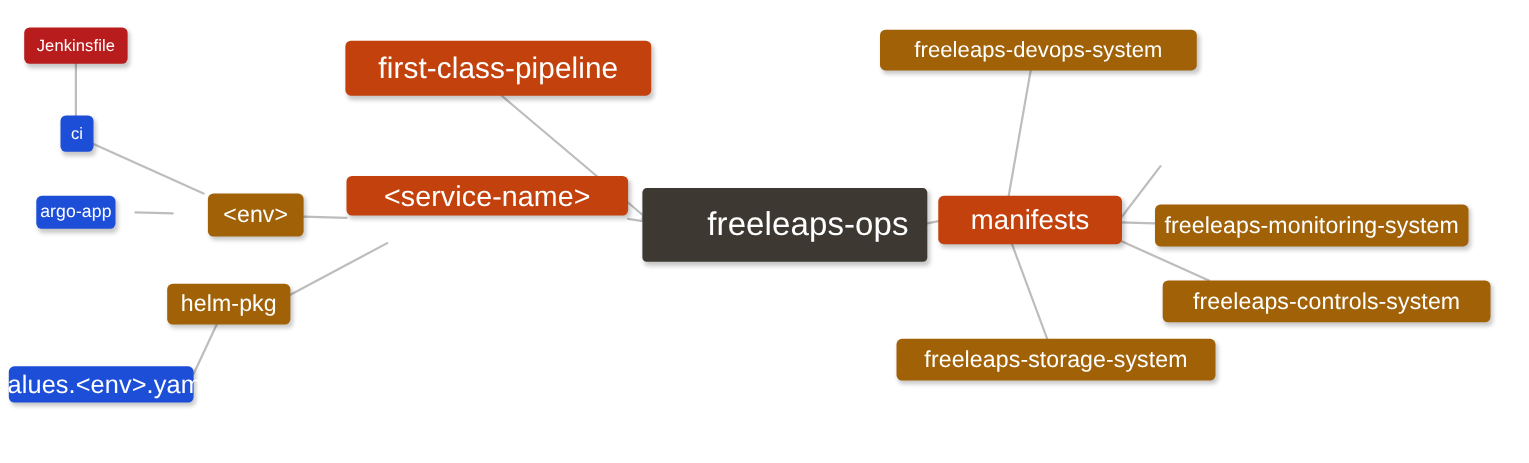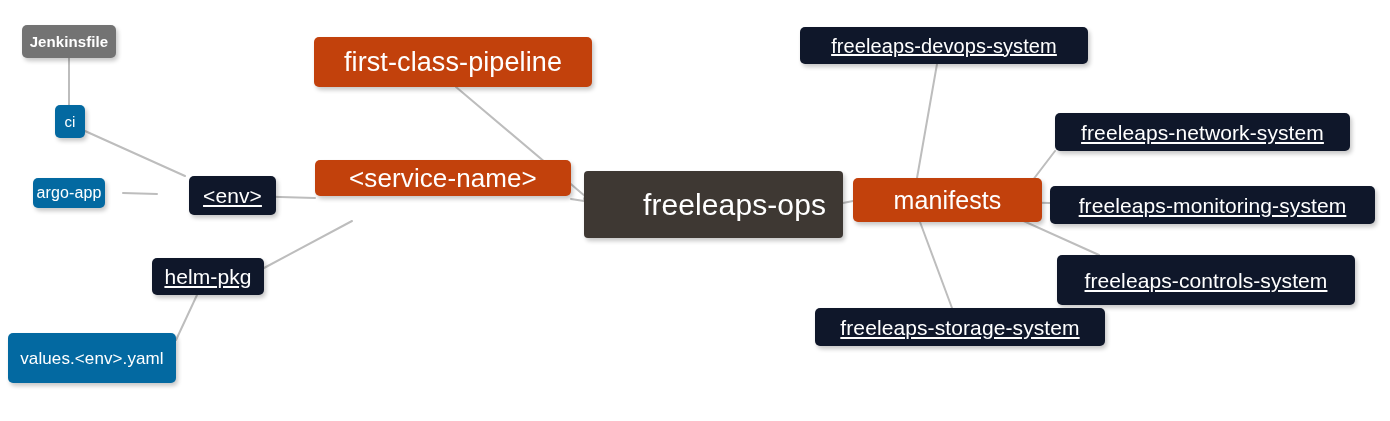--- a/index.html
+++ b/index.html
@@ -38,23 +38,23 @@
     line-height: 1;
     box-shadow: 2px 3px 4px rgba(0,0,0,0.22);
     text-align: center;
     letter-spacing: 0.1px;
   }
   .node-root {
     background: #3e3833;
     border-radius: 4px;
   }
   .node-blue   { background: #c2410c; }
-  .node-green  { background: #0f172a; text-decoration: underline; }
-  .node-orange { background: #737373; font-weight: bold; }
-  .node-red    { background: #0369a1; text-align: right; }
+  .node-green  { background: #a16207; }
+  .node-orange { background: #b91c1c; }
+  .node-red    { background: #1d4ed8; text-align: right; }
 </style>
 </head>
 <body>
 
 <div id="mindmap" style="background: rgb(255, 255, 255);">
   <svg id="edges" viewBox="0 0 1390 421" xmlns="http://www.w3.org/2000/svg">
       <path d="M 584 199 L 585 196 Q 580 192 572 185 L 456 87" stroke="#bdbdbd" stroke-width="2" fill="none" stroke-linecap="round"></path>
       <path d="M 584 201 L 571 199" stroke="#bdbdbd" stroke-width="2" fill="none" stroke-linecap="round"></path>
       <path d="M 843 203 L 853 201" stroke="#bdbdbd" stroke-width="2" fill="none" stroke-linecap="round"></path>
       <path d="M 315 198 L 244 196" stroke="#bdbdbd" stroke-width="2" fill="none" stroke-linecap="round"></path>
@@ -65,25 +65,24 @@
       <path d="M 197 295 L 176 340" stroke="#bdbdbd" stroke-width="2" fill="none" stroke-linecap="round"></path>
       <path d="M 917 178 L 937 64" stroke="#bdbdbd" stroke-width="2" fill="none" stroke-linecap="round"></path>
       <path d="M 1010 210 L 1055 151" stroke="#bdbdbd" stroke-width="2" fill="none" stroke-linecap="round"></path>
       <path d="M 1010 202 L 1050 203" stroke="#bdbdbd" stroke-width="2" fill="none" stroke-linecap="round"></path>
       <path d="M 1010 215 L 1099 255" stroke="#bdbdbd" stroke-width="2" fill="none" stroke-linecap="round"></path>
       <path d="M 920 222 L 952 308" stroke="#bdbdbd" stroke-width="2" fill="none" stroke-linecap="round"></path>
     </svg>
 <div class="node node-root" style="left: 584px; top: 171px; width: 259px; height: 67px; font-size: 30px; padding-left: 42px;">freeleaps-ops</div>
     <div class="node node-blue" style="left: 314px; top: 37px; width: 278px; height: 50px; font-size: 27px;">first-class-pipeline</div>
     <div class="node node-blue" style="left: 315px; top: 160px; width: 256px; height: 36px; font-size: 26px;">&lt;service-name&gt;</div>
-    <div class="node node-blue" style="left: 853px; top: 178px; width: 189px; height: 44px; font-size: 25px;">manifests</div>
+    <div class="node node-blue" style="left: 853px; top: 178px; width: 167px; height: 44px; font-size: 25px;">manifests</div>
     <div class="node node-green" style="left: 157px; top: 176px; width: 87px; height: 39px; font-size: 21px; margin-left: 32px;">&lt;env&gt;</div>
     <div class="node node-green" style="left: 152px; top: 258px; width: 112px; height: 37px; font-size: 21px; text-align: right;">helm-pkg</div>
     <div class="node node-orange" style="left: 22px; top: 25px; width: 94px; height: 33px; font-size: 15px;">Jenkinsfile</div>
     <div class="node node-red" style="left: 55px; top: 105px; width: 30px; height: 33px; font-size: 15px;">ci</div>
     <div class="node node-red" style="left: 33px; top: 178px; width: 72px; height: 30px; font-size: 16px;">argo-app</div>
-    <div class="node node-red" style="left: 8px; top: 333px; width: 168px; height: 50px; font-size: 17px;">values.&lt;env&gt;.yaml</div>
+    <div class="node node-red" style="left: 8px; top: 333px; width: 168px; height: 33px; font-size: 23px;">values.&lt;env&gt;.yaml</div>
     <div class="node node-green" style="left: 800px; top: 27px; width: 288px; height: 37px; font-size: 20px;">freeleaps-devops-system</div>
-    <div class="node node-green" style="left: 1055px; top: 113px; width: 295px; height: 38px; font-size: 21px;">freeleaps-network-system</div>
-    <div class="node node-green" style="left: 1050px; top: 186px; width: 325px; height: 38px; font-size: 21px;">freeleaps-monitoring-system</div>
-    <div class="node node-green" style="left: 1057px; top: 255px; width: 298px; height: 50px; font-size: 21px;">freeleaps-controls-system</div>
+    <div class="node node-green" style="left: 1050px; top: 186px; width: 285px; height: 38px; font-size: 21px;">freeleaps-monitoring-system</div>
+    <div class="node node-green" style="left: 1057px; top: 255px; width: 298px; height: 38px; font-size: 21px;">freeleaps-controls-system</div>
     <div class="node node-green" style="left: 815px; top: 308px; width: 290px; height: 38px; font-size: 21px;">freeleaps-storage-system</div>
   </div>
 
 </body></html>

